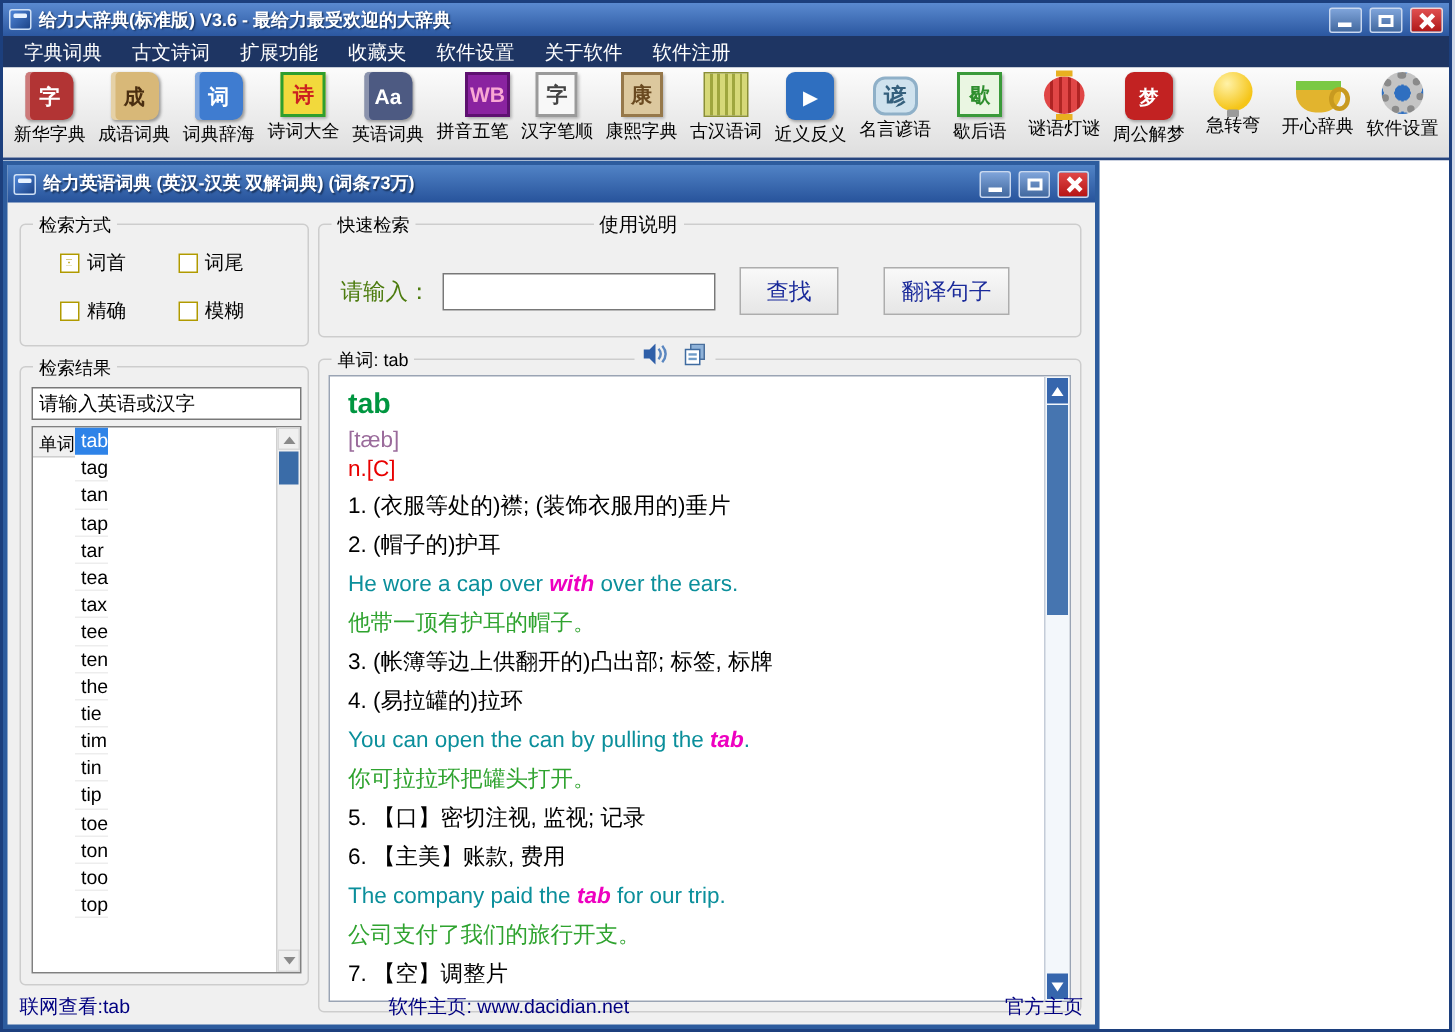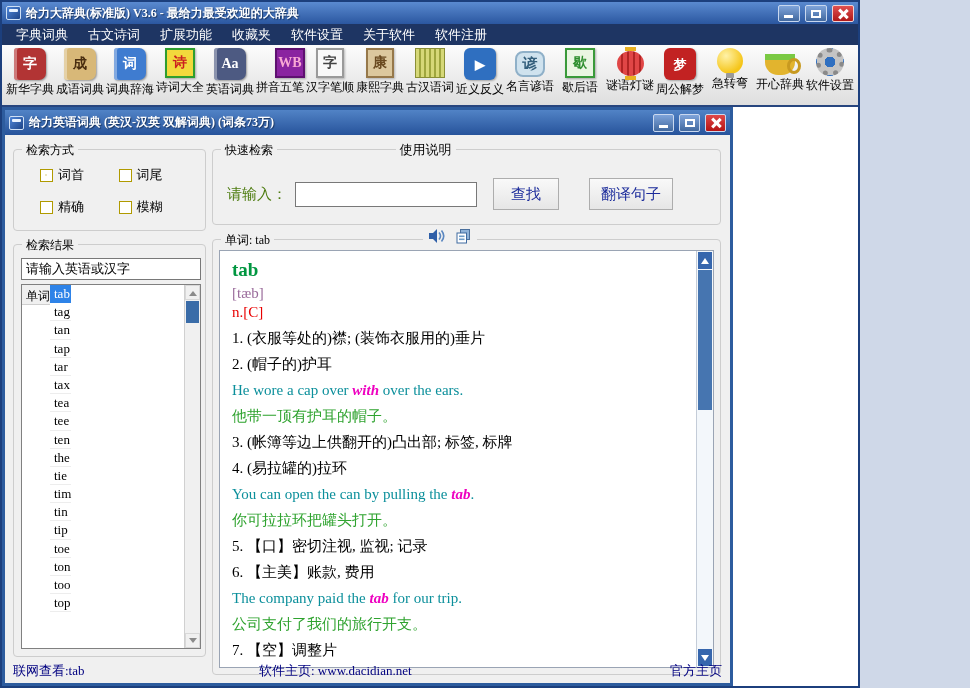--- a/index.html
+++ b/index.html
@@ -1,19 +1,19 @@
 <!DOCTYPE html>
 <html><head>
 <meta charset="utf-8">
 <style>
   * { margin:0; padding:0; box-sizing:border-box; }
   html,body { width:970px; height:688px; }
   body { font-family:"Liberation Sans","DejaVu Sans",sans-serif; font-size:12px; background:#cfd8e8; }
 
-  .window { width:860px; height:688px; border:2px solid #1c3f7d; background:#fff; display:flex; flex-direction:column;font-family:Liberation Serif, serif; }
+  .window { width:968px; height:688px; border:2px solid #1c3f7d; background:#fff; display:flex; flex-direction:column; }
 
   
   .titlebar { height:22px; background:linear-gradient(#5a8ad0,#2b57a0); display:flex; align-items:center; padding:0 4px; gap:5px; flex:0 0 22px; }
   .app-icon { width:15px; height:14px; background:linear-gradient(135deg,#4f86d8,#1d4488); border:1px solid #cfe0f5; border-radius:2px; position:relative; }
   .app-icon::after { content:""; position:absolute; left:2px; top:2px; width:9px; height:3px; background:#e8f2ff; border-radius:1px; }
   .title-text { color:#fff; font-weight:bold; font-size:12px; text-shadow:1px 1px 1px #1a3560; white-space:nowrap; }
   .tb-spacer { flex:1; }
   .tb-btn { width:22px; height:17px; border:1px solid #c9d8ef; border-radius:2px; background:linear-gradient(#7fa4da,#42699f); position:relative; cursor:pointer; }
   .tb-btn.close { background:linear-gradient(#e05050,#b01818); border-color:#f0d4d4; }
   .glyph-min { position:absolute; left:5px; bottom:3px; width:9px; height:3px; background:#fff; }
@@ -269,22 +269,22 @@
             <input class="res-input" value="请输入英语或汉字" style="">
             <div class="listbox">
               <div class="list-main">
                 <div class="list-header">单词</div>
                 <div id="word-rows">
                     <div class="word-row selected">tab</div>
                     <div class="word-row">tag</div>
                     <div class="word-row">tan</div>
                     <div class="word-row">tap</div>
                     <div class="word-row">tar</div>
+                    <div class="word-row">tea</div>
                     <div class="word-row">tax</div>
-                    <div class="word-row">tea</div>
                     <div class="word-row">tee</div>
                     <div class="word-row">ten</div>
                     <div class="word-row">the</div>
                     <div class="word-row">tie</div>
                     <div class="word-row">tim</div>
                     <div class="word-row">tin</div>
                     <div class="word-row">tip</div>
                     <div class="word-row">toe</div>
                     <div class="word-row">ton</div>
                     <div class="word-row">too</div>

